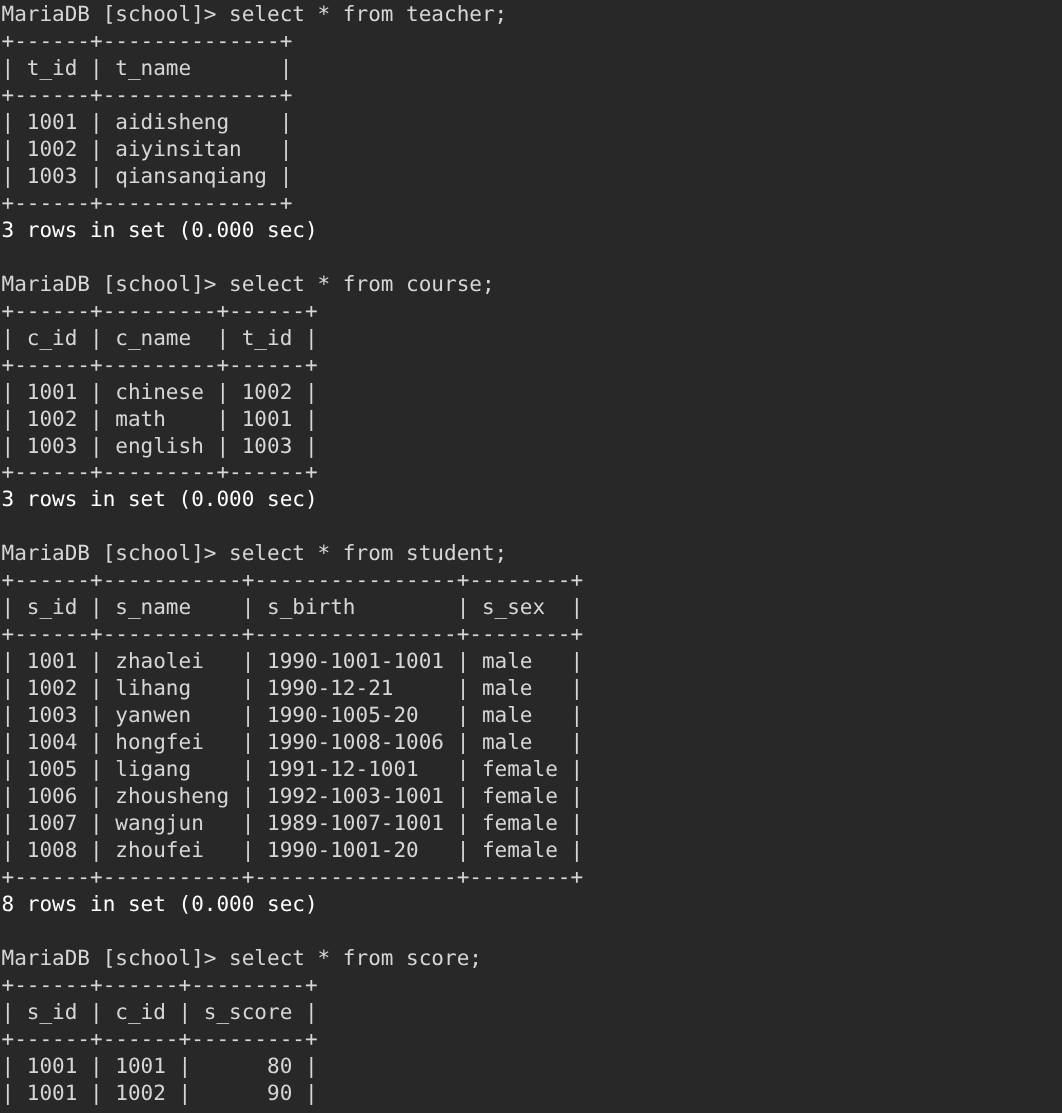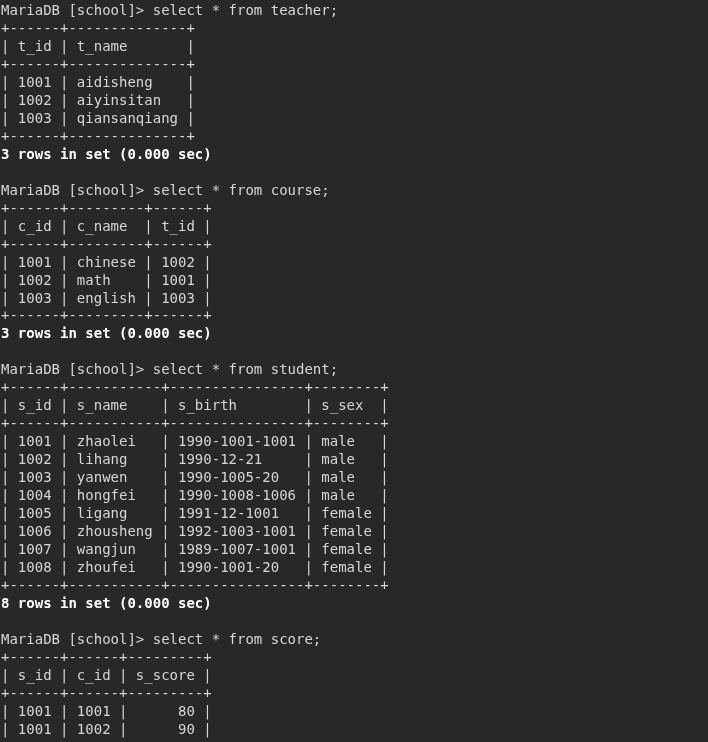--- a/index.html
+++ b/index.html
@@ -32,21 +32,21 @@
     height: 17.98px;
     white-space: pre;
     font-family: "DejaVu Sans Mono", "Liberation Mono", monospace;
   }
   .line.normal {
     color: #d6d6d6;
     font-weight: normal;
   }
   .line.bold {
     color: #ffffff;
-    font-weight: bold;
+    font-weight: normal;
   }
   .line.blank {
     color: transparent;
   }
 </style>
 </head>
 <body>
 
 <div id="terminal"><div class="line normal">MariaDB [school]&gt; select * from teacher;</div><div class="line normal">+------+--------------+</div><div class="line normal">| t_id | t_name       |</div><div class="line normal">+------+--------------+</div><div class="line normal">| 1001 | aidisheng    |</div><div class="line normal">| 1002 | aiyinsitan   |</div><div class="line normal">| 1003 | qiansanqiang |</div><div class="line normal">+------+--------------+</div><div class="line bold">3 rows in set (0.000 sec)</div><div class="line blank">&nbsp;</div><div class="line normal">MariaDB [school]&gt; select * from course;</div><div class="line normal">+------+---------+------+</div><div class="line normal">| c_id | c_name  | t_id |</div><div class="line normal">+------+---------+------+</div><div class="line normal">| 1001 | chinese | 1002 |</div><div class="line normal">| 1002 | math    | 1001 |</div><div class="line normal">| 1003 | english | 1003 |</div><div class="line normal">+------+---------+------+</div><div class="line bold">3 rows in set (0.000 sec)</div><div class="line blank">&nbsp;</div><div class="line normal">MariaDB [school]&gt; select * from student;</div><div class="line normal">+------+-----------+----------------+--------+</div><div class="line normal">| s_id | s_name    | s_birth        | s_sex  |</div><div class="line normal">+------+-----------+----------------+--------+</div><div class="line normal">| 1001 | zhaolei   | 1990-1001-1001 | male   |</div><div class="line normal">| 1002 | lihang    | 1990-12-21     | male   |</div><div class="line normal">| 1003 | yanwen    | 1990-1005-20   | male   |</div><div class="line normal">| 1004 | hongfei   | 1990-1008-1006 | male   |</div><div class="line normal">| 1005 | ligang    | 1991-12-1001   | female |</div><div class="line normal">| 1006 | zhousheng | 1992-1003-1001 | female |</div><div class="line normal">| 1007 | wangjun   | 1989-1007-1001 | female |</div><div class="line normal">| 1008 | zhoufei   | 1990-1001-20   | female |</div><div class="line normal">+------+-----------+----------------+--------+</div><div class="line bold">8 rows in set (0.000 sec)</div><div class="line blank">&nbsp;</div><div class="line normal">MariaDB [school]&gt; select * from score;</div><div class="line normal">+------+------+---------+</div><div class="line normal">| s_id | c_id | s_score |</div><div class="line normal">+------+------+---------+</div><div class="line normal">| 1001 | 1001 |      80 |</div><div class="line normal">| 1001 | 1002 |      90 |</div></div>
 

